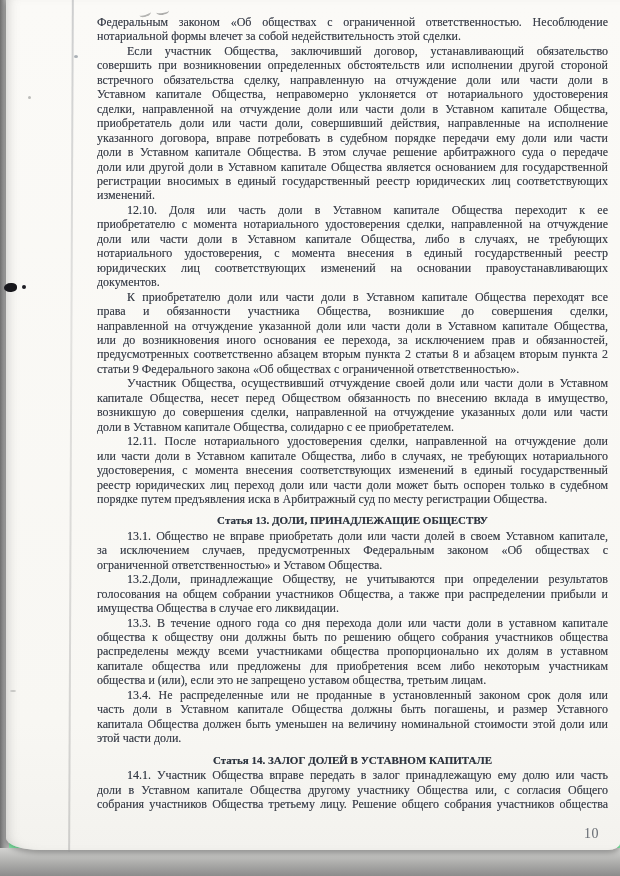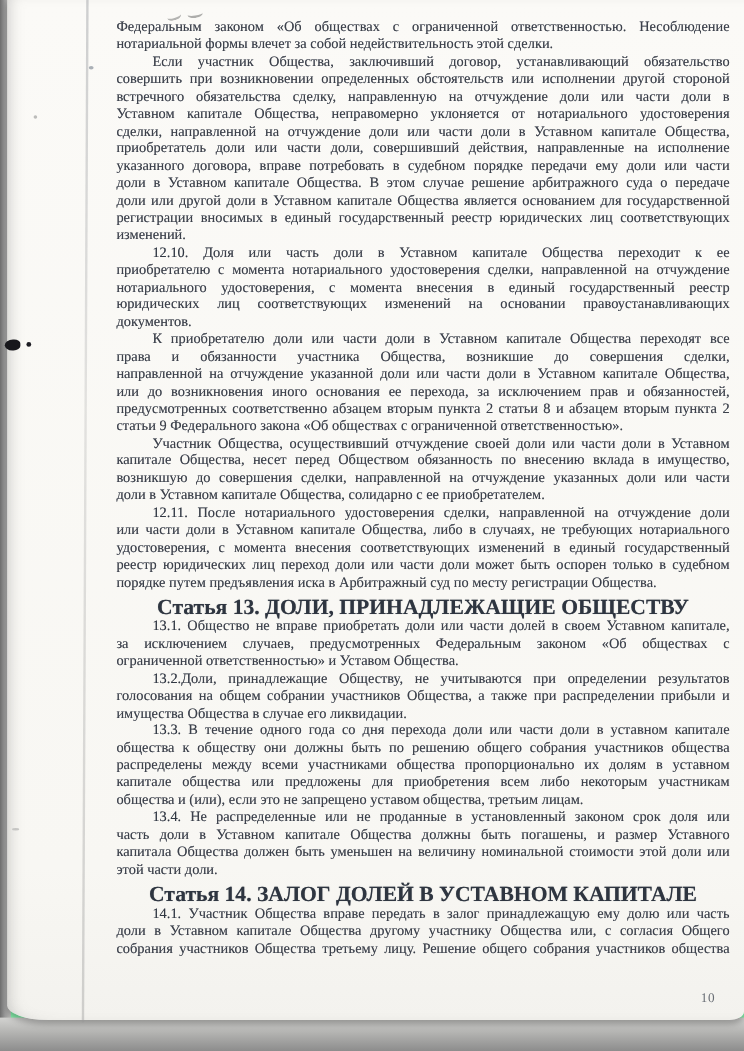--- a/index.html
+++ b/index.html
@@ -31,26 +31,26 @@
     position:absolute; left:91px; top:15px; width:511px;
     font-size:12px; line-height:14.45px; color:#3c414b;
     text-shadow:0 0 .5px rgba(58,64,80,.55);
   }
   .line{text-align:justify; text-align-last:justify;}
   .line.last{text-align:left; text-align-last:left;}
   .para .line.first{text-indent:30px;}
   .line b{font-weight:400; color:#303742;}
   .heading{
     text-align:center; font-weight:700; color:#2e3540;
-    margin-top:7px; margin-bottom:1px; font-size:18px;
+    margin-top:7px; margin-bottom:1px; font-size:11px;
     text-shadow:0 0 .6px rgba(46,53,64,.6);
   }
   .page-number{
     position:absolute; left:578px; top:826px; width:30px;
-    font-size:11px; color:#686d74; letter-spacing:.5px;
+    font-size:14px; color:#686d74; letter-spacing:.5px;
   }
   .pencil-mark{position:absolute; border-radius:50%;}
   .pm1{left:133px; top:10px; width:12px; height:5px; border-bottom:2px solid #b4b4b2; transform:rotate(-16deg);}
   .pm2{left:150px; top:8px; width:13px; height:5px; border-bottom:2px solid #adadab; transform:rotate(-8deg);}
   .ink-mark{
     position:absolute; left:-2px; top:283px; width:13px; height:9px;
     background:#17171c; border-radius:60% 45% 50% 55%;
   }
   .ink-mark::after{
     content:''; position:absolute; left:18px; top:2px; width:4px; height:4px;
@@ -91,20 +91,21 @@
           <div class="line">приобретатель доли или части доли, совершивший действия, направленные на исполнение</div>
           <div class="line">указанного договора, вправе потребовать в судебном порядке передачи ему доли или части</div>
           <div class="line">доли в Уставном капитале Общества. В этом случае решение арбитражного суда о передаче</div>
           <div class="line">доли или другой доли в Уставном капитале Общества является основанием для государственной</div>
           <div class="line">регистрации вносимых в единый государственный реестр юридических лиц соответствующих</div>
           <div class="line last">изменений.</div>
         </div>
         <div class="para">
           <div class="line first"><b>12.10.</b> Доля или часть доли в Уставном капитале Общества переходит к ее</div>
           <div class="line">приобретателю с момента нотариального удостоверения сделки, направленной на отчуждение</div>
+          <div class="line">доли или части доли в Уставном капитале Общества, либо в случаях, не требующих</div>
           <div class="line">нотариального удостоверения, с момента внесения в единый государственный реестр</div>
           <div class="line">юридических лиц соответствующих изменений на основании правоустанавливающих</div>
           <div class="line last">документов.</div>
         </div>
         <div class="para">
           <div class="line first">К приобретателю доли или части доли в Уставном капитале Общества переходят все</div>
           <div class="line">права и обязанности участника Общества, возникшие до совершения сделки,</div>
           <div class="line">направленной на отчуждение указанной доли или части доли в Уставном капитале Общества,</div>
           <div class="line">или до возникновения иного основания ее перехода, за исключением прав и обязанностей,</div>
           <div class="line">предусмотренных соответственно абзацем вторым пункта 2 статьи 8 и абзацем вторым пункта 2</div>

